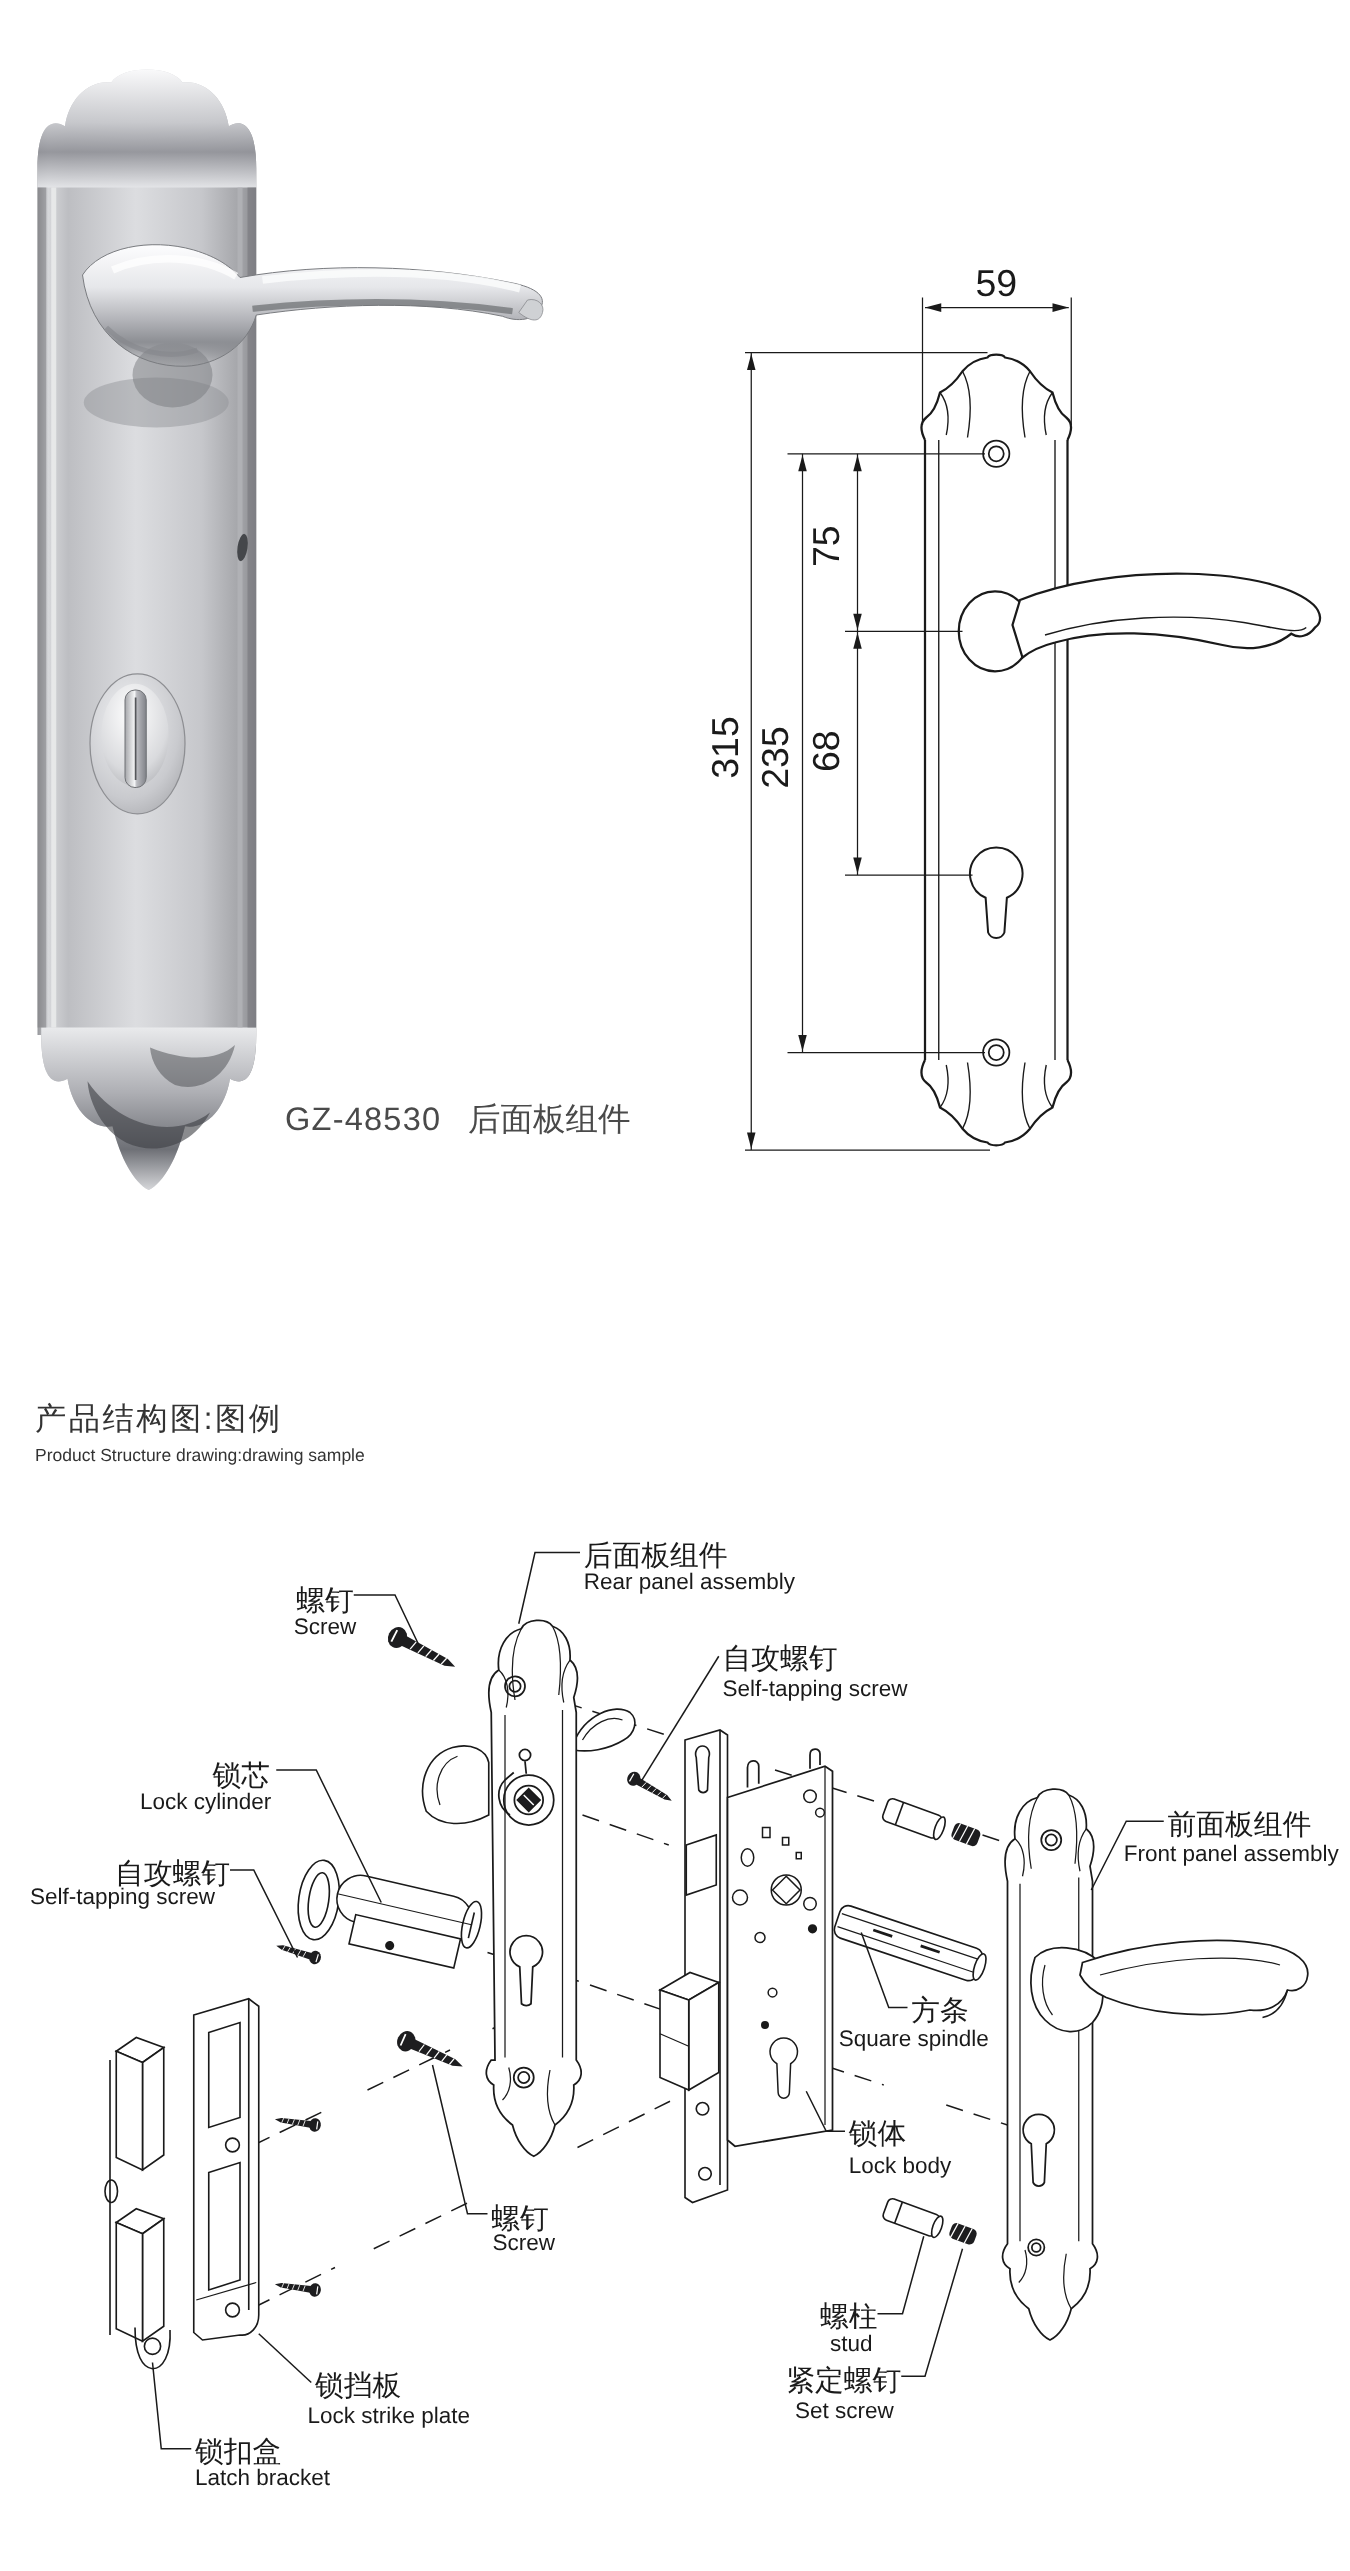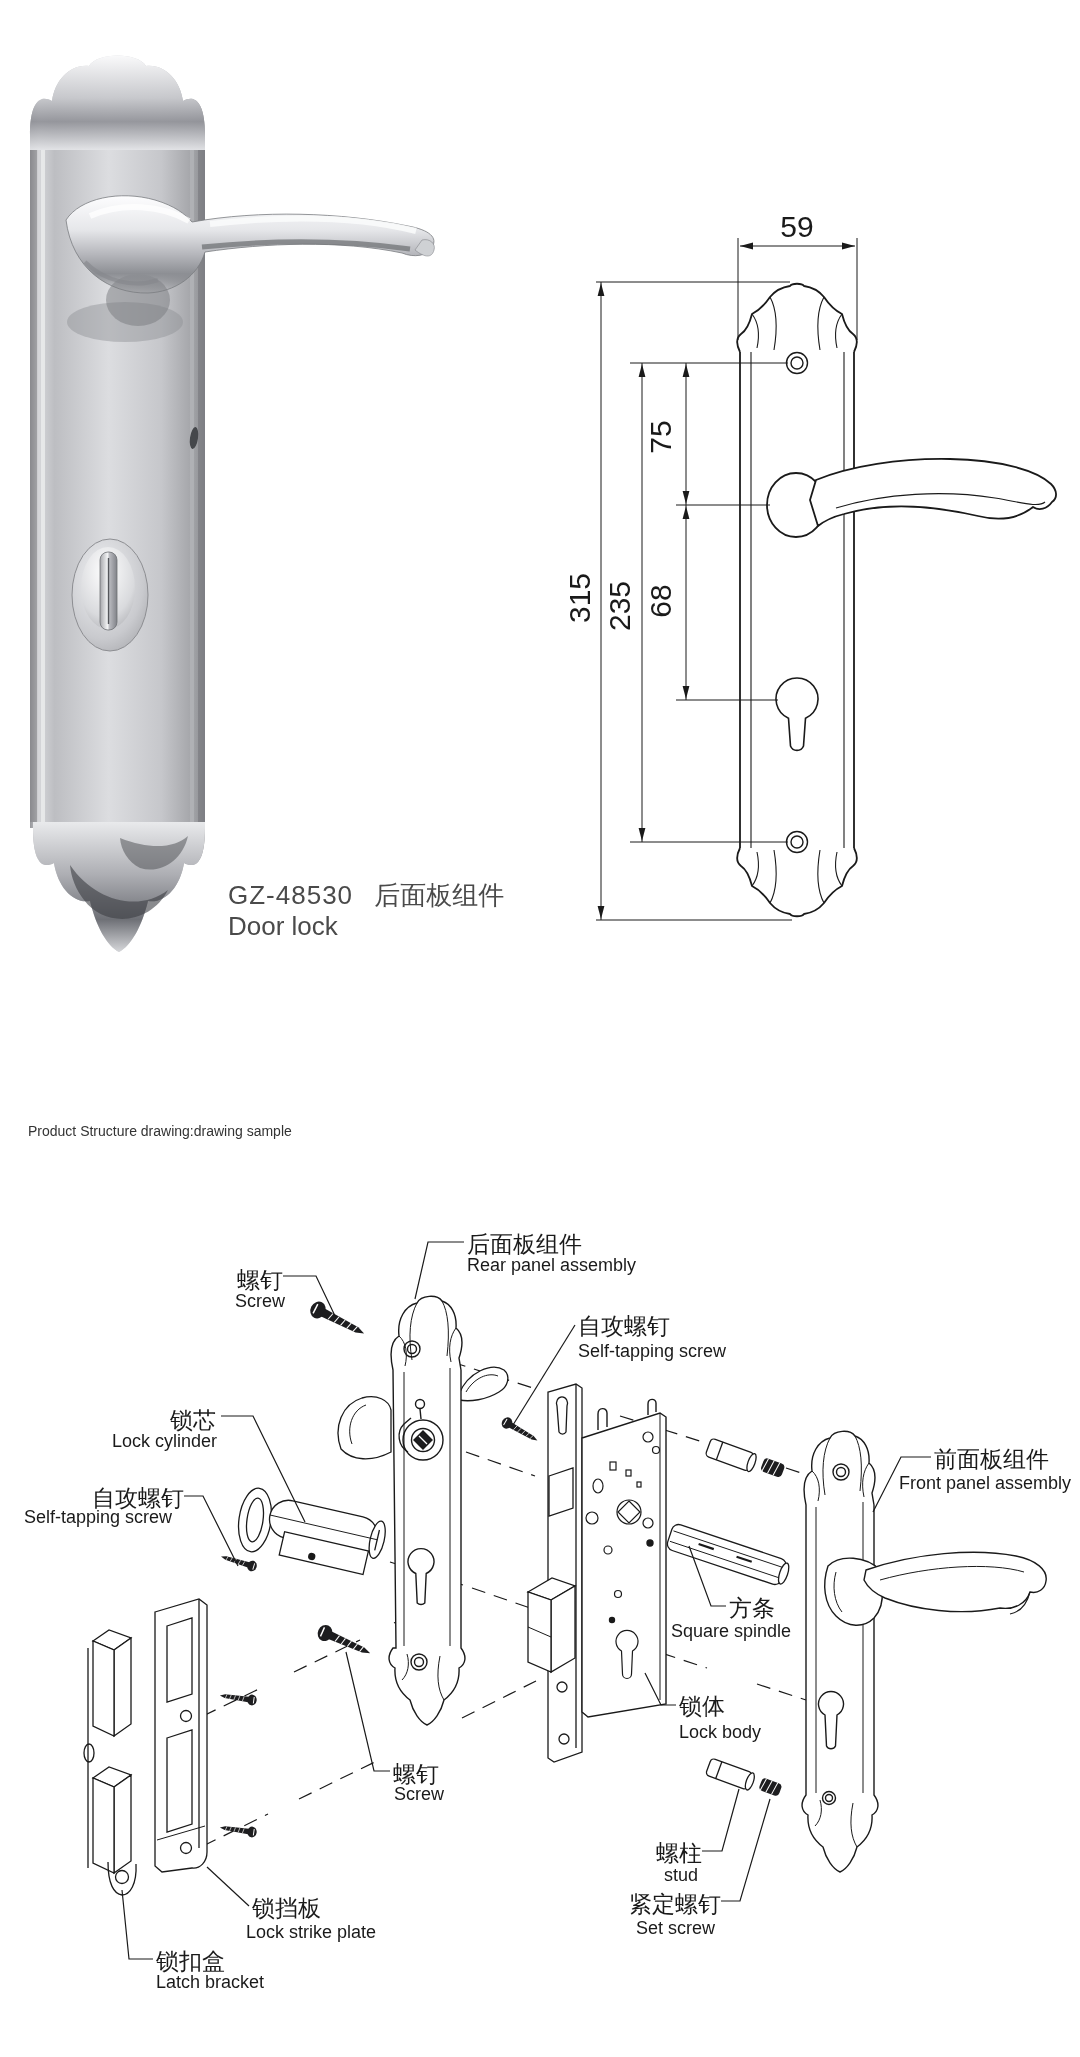--- a/index.html
+++ b/index.html
@@ -186,24 +186,24 @@
     <text class="dim-num" x="671" y="437" text-anchor="middle" transform="rotate(-90 671 437)">75</text>
     <text class="dim-num" x="671" y="601" text-anchor="middle" transform="rotate(-90 671 601)">68</text>
   </g>
 </svg>
 
 <div class="abs" id="product-text">
   <div>
     <span class="code">GZ-48530</span>
     <span style="margin-left:14px">后面板组件</span>
   </div>
-  <div>Door lock</div>
 </div>
 
 <div class="abs" id="section-header">
+  <div id="section-title-cn">产品结构图:图例</div>
   <div id="section-title-en">Product Structure drawing:drawing sample</div>
 </div>
 
 <svg class="abs" style="left:0;top:1200px" width="1080" height="820" viewBox="0 1200 1080 820">
   <defs>
     <g id="screw">
       <ellipse cx="0" cy="0" rx="6.5" ry="7.5" fill="#1d1d1f"></ellipse>
       <path d="M5,-3.8 L38,-2.6 L45,0 L38,2.6 L5,3.8 Z" fill="#1d1d1f"></path>
       <line x1="-2.5" y1="-4.5" x2="-2.5" y2="4.5" stroke="#fff" stroke-width="1.3"></line>
       <line x1="13" y1="-3.2" x2="11.5" y2="3.2" stroke="#fff" stroke-width="0.9"></line>

